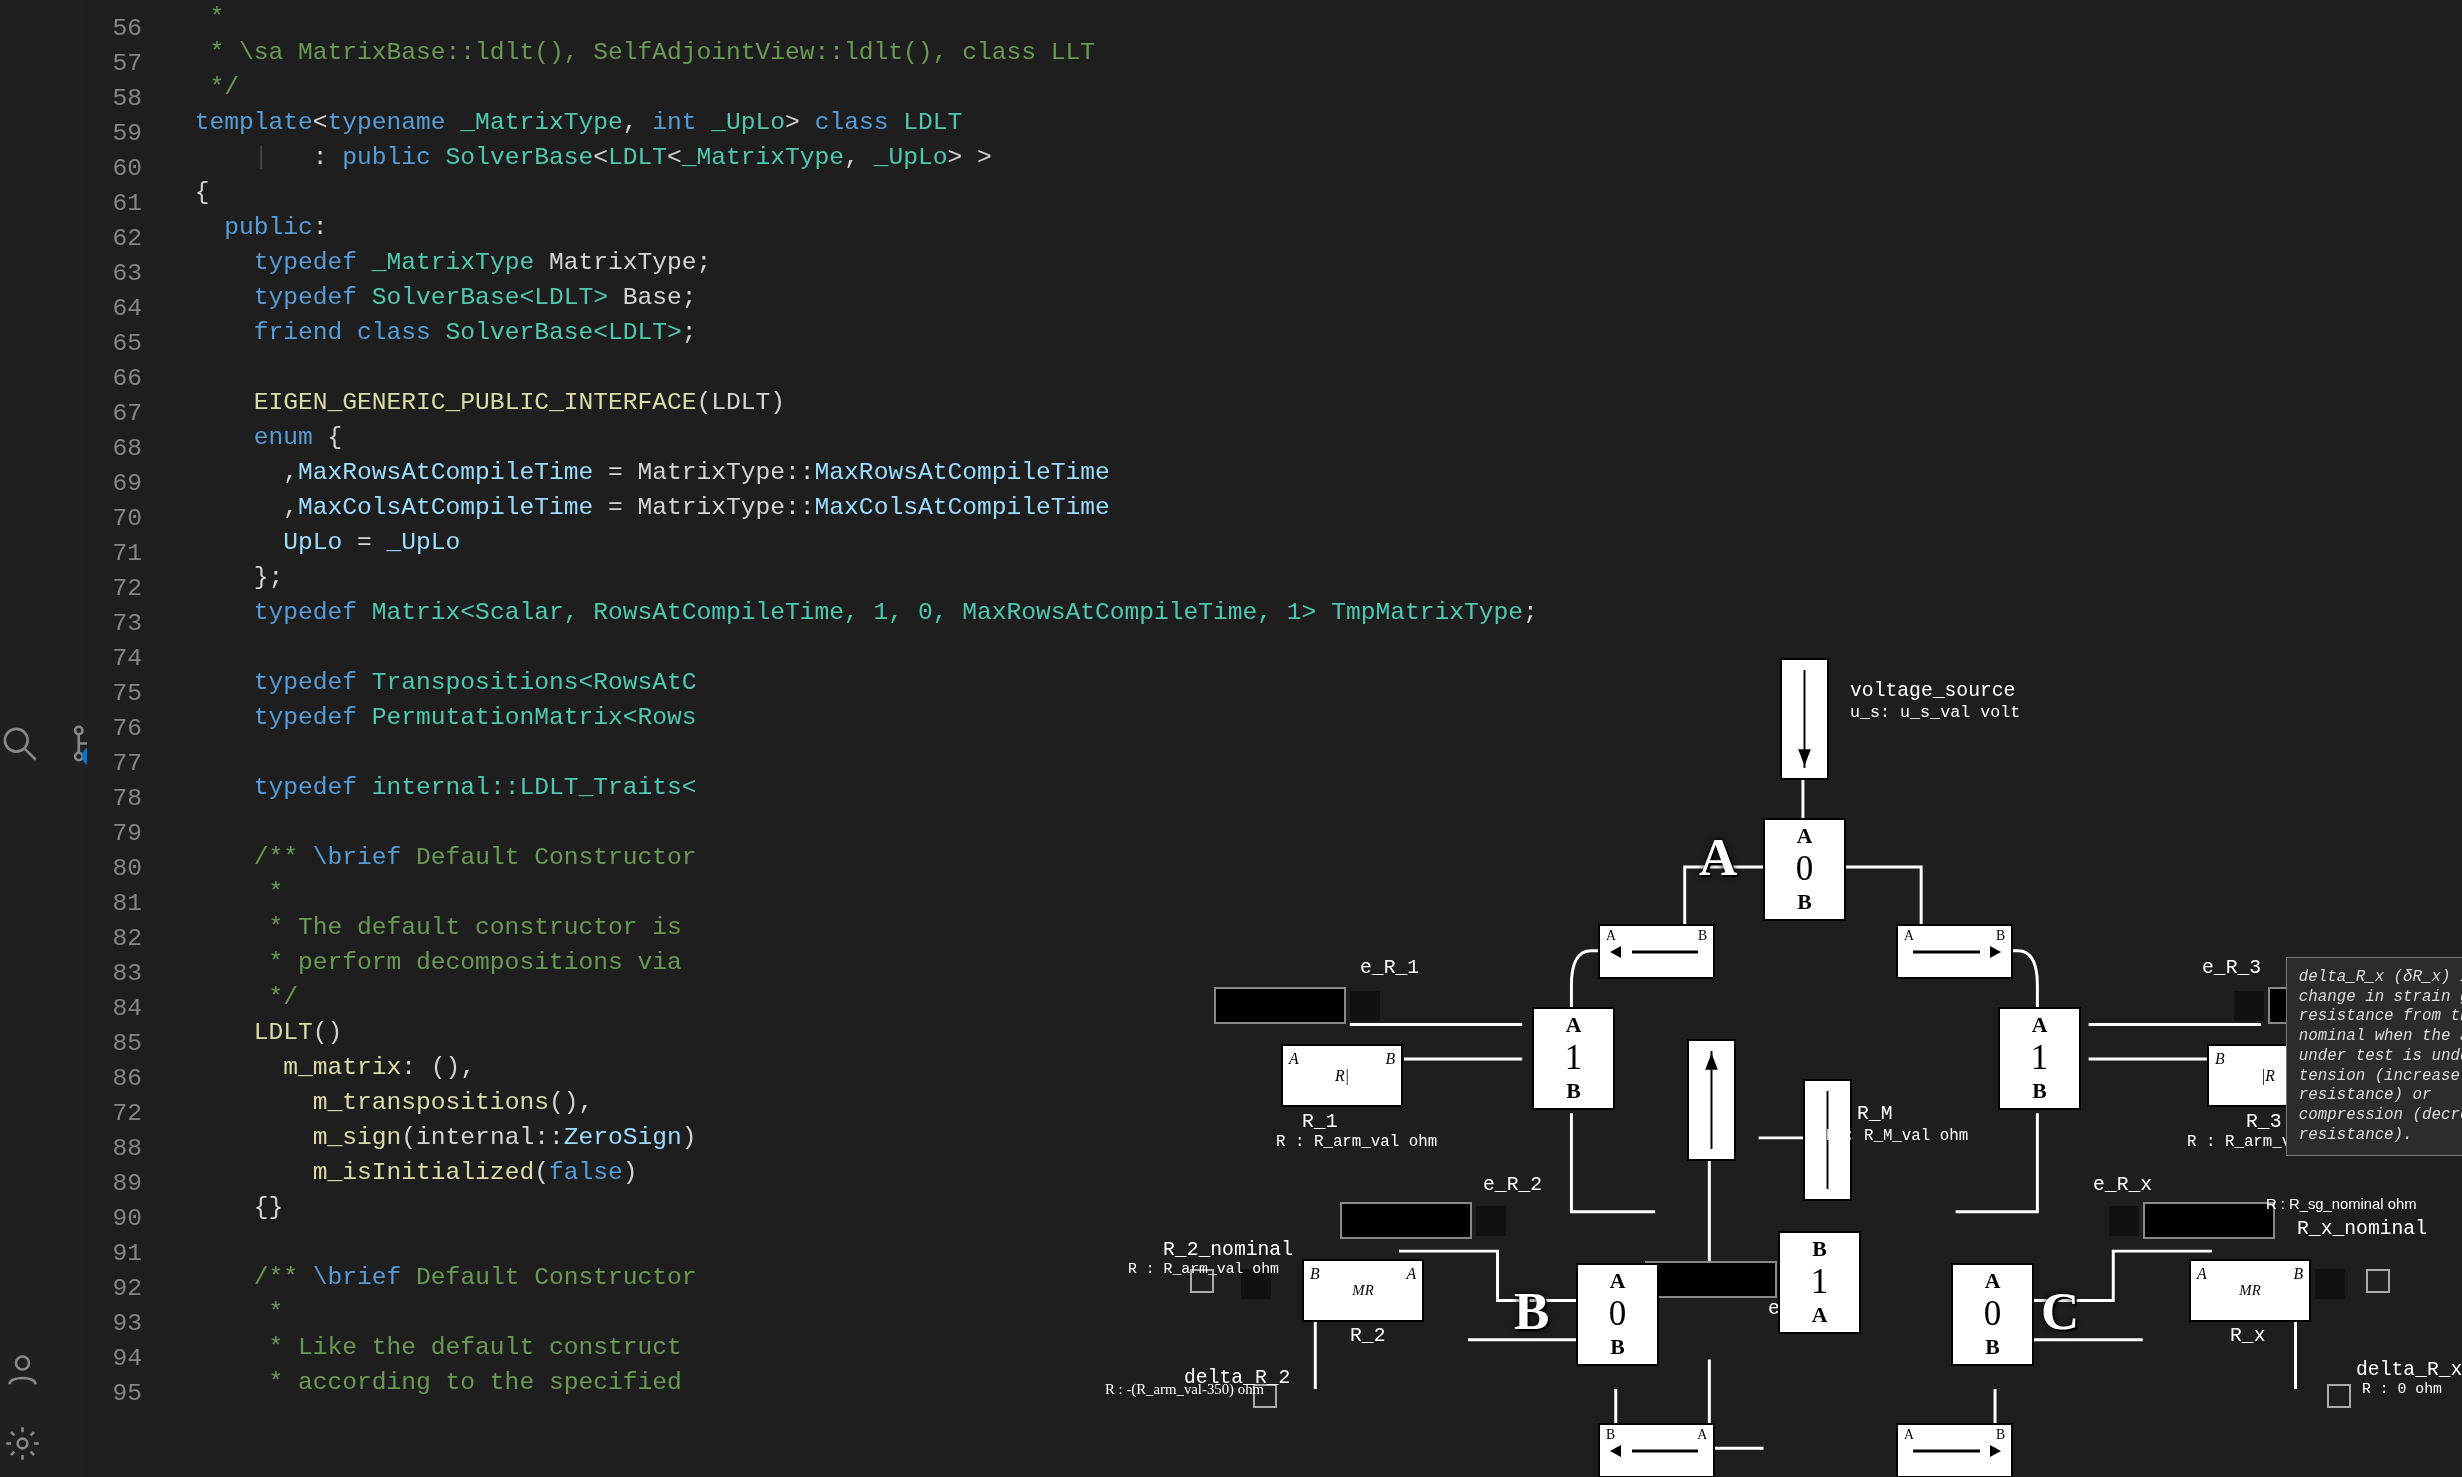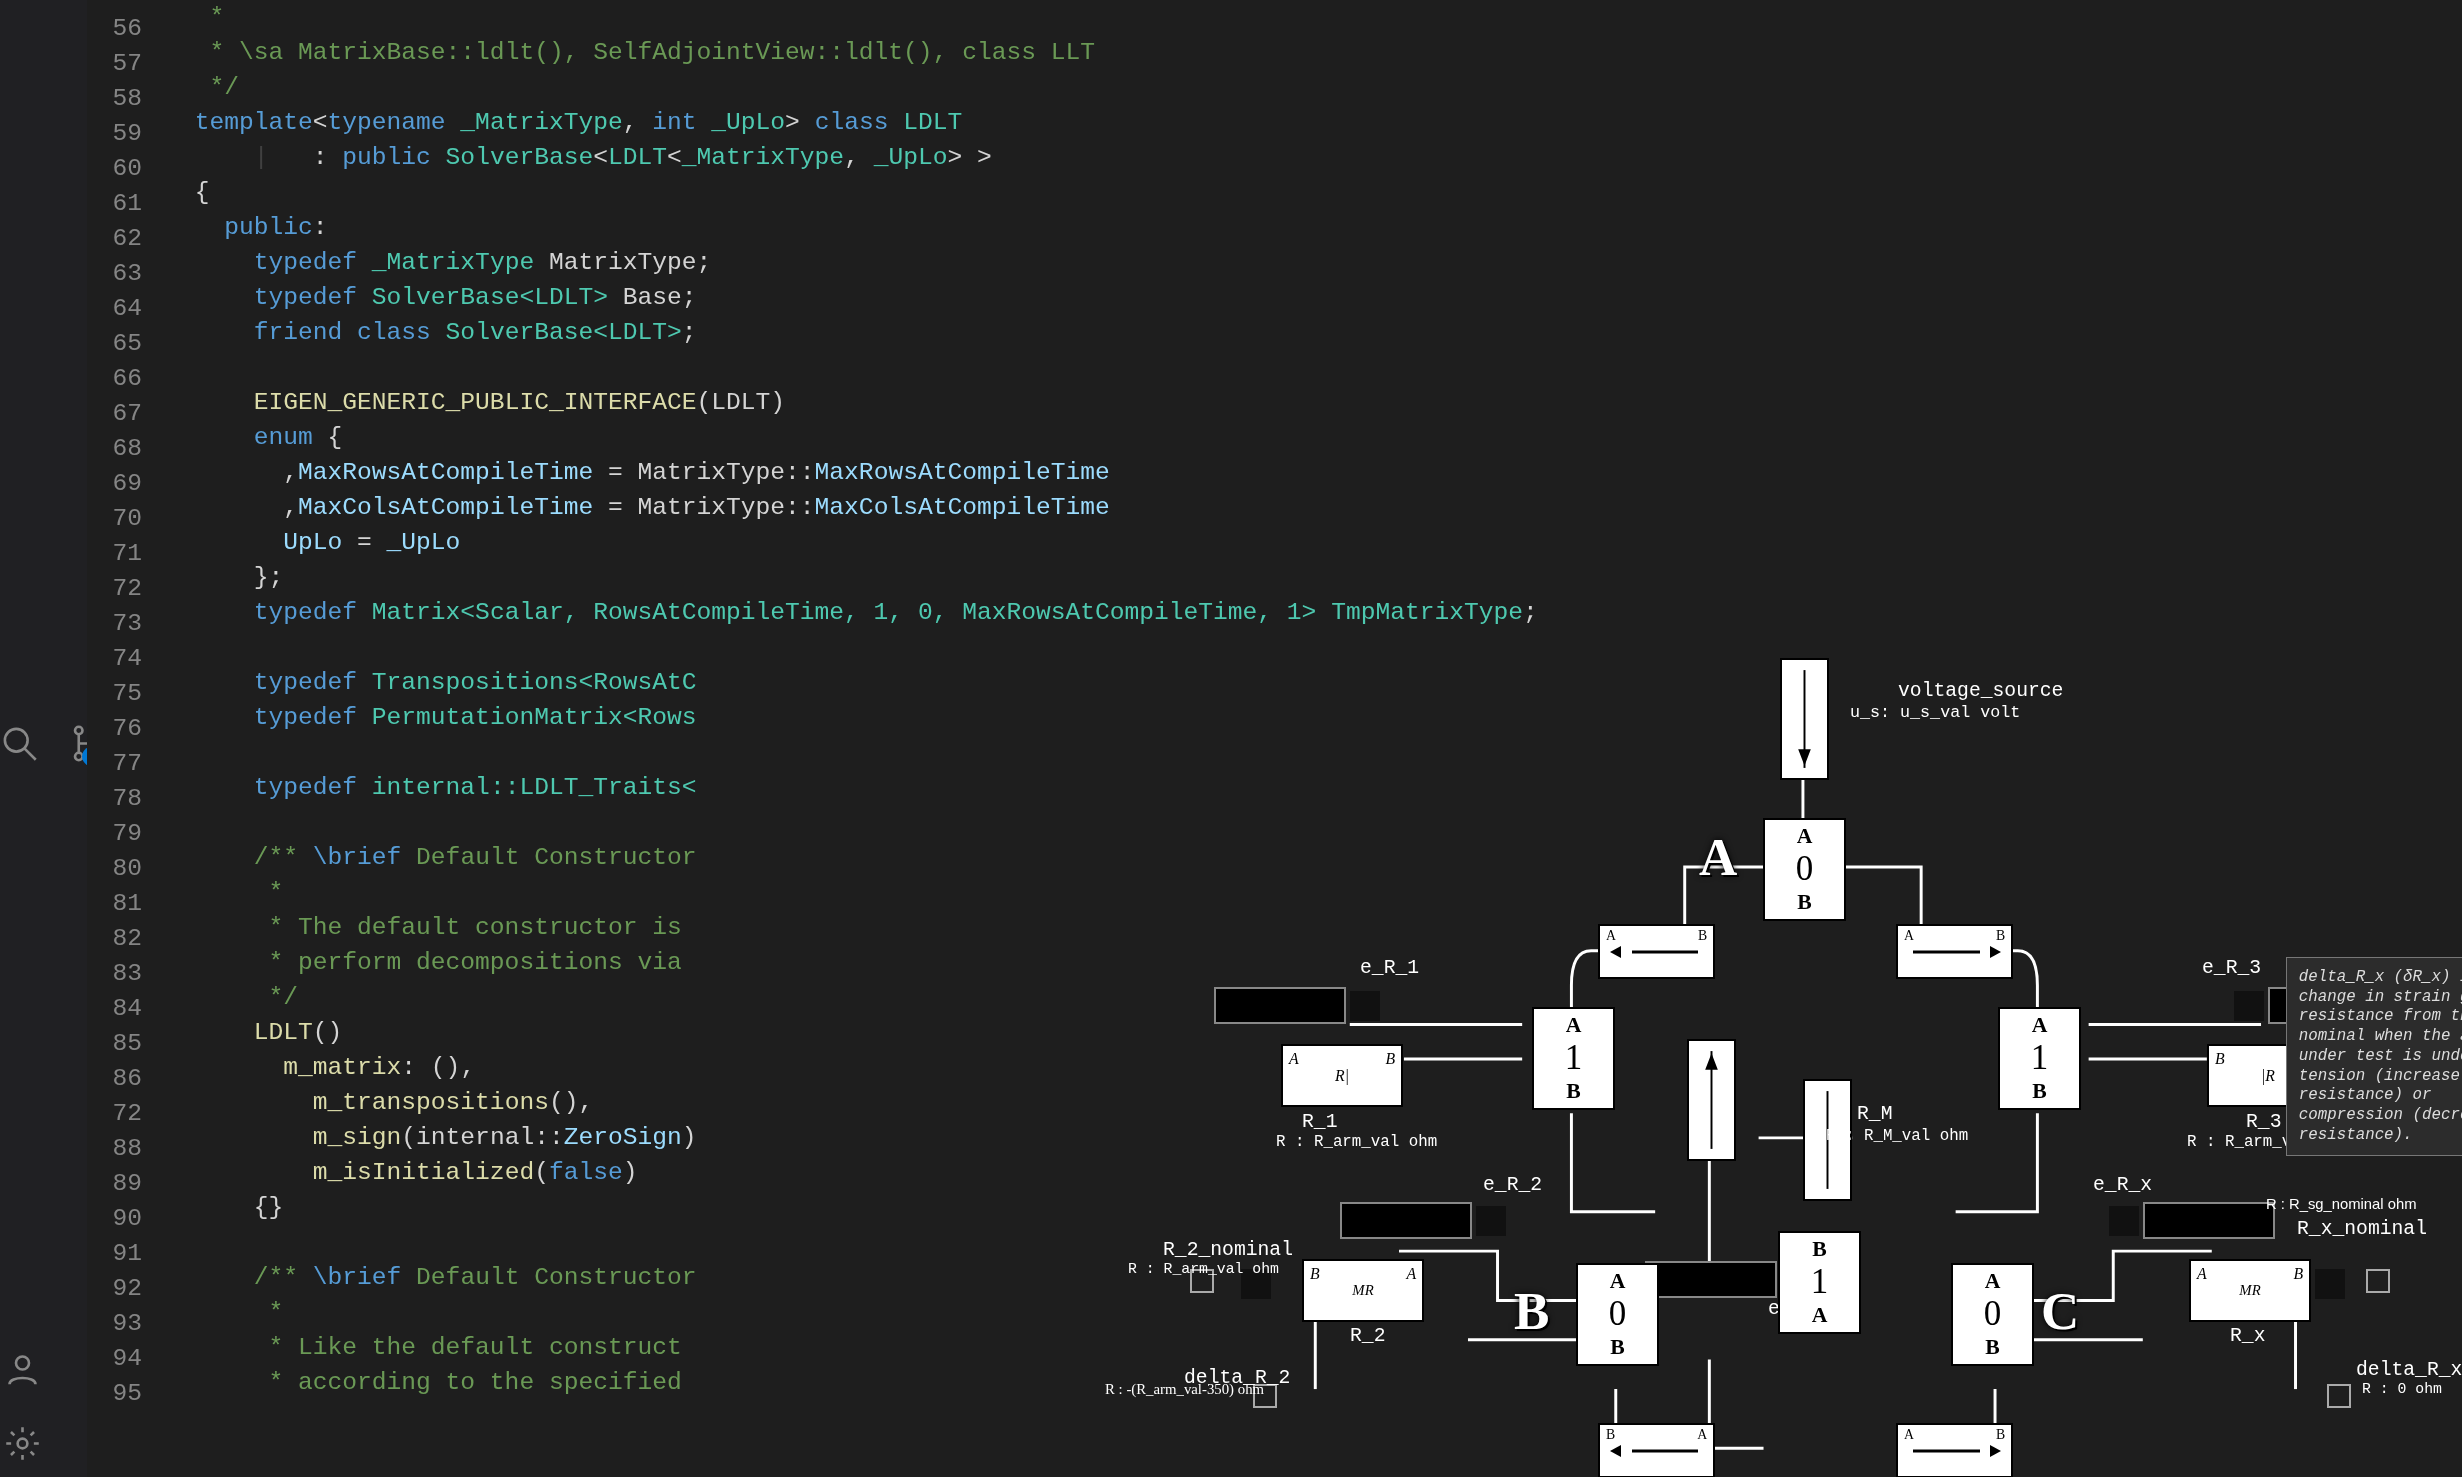--- a/index.html
+++ b/index.html
@@ -274,21 +274,21 @@
       </svg>
 
       <div class="blk src" style="left:844px; top:658px;">
         <svg viewBox="0 0 46 120" width="45" height="118">
             <g stroke="#000" stroke-width="2" fill="none">
               <line x1="23" y1="10" x2="23" y2="110"></line>
               <polygon points="23,105 18,92 28,92" fill="#000"></polygon>
             </g>
           </svg>
       </div>
-      <div class="clabel" style="left:962px; top:680px; font-family:'Courier New';">voltage_source</div>
+      <div class="clabel" style="left:914px; top:680px; font-family:'Courier New';">voltage_source</div>
       <div class="clabel" style="left:914px; top:703px; font-family:'Courier New'; font-size:16.7px;">u_s: u_s_val volt</div>
 
       <div class="blk junc zero" style="left:827px; top:818px;">
         <span>A</span>
           <span class="zero"></span>
           <span>B</span>
       </div>
       <div class="node-letter" style="left:763px; top:827px;">A</div>
 
       <div class="blk bond arrow-l" style="left:662px; top:924px;">

